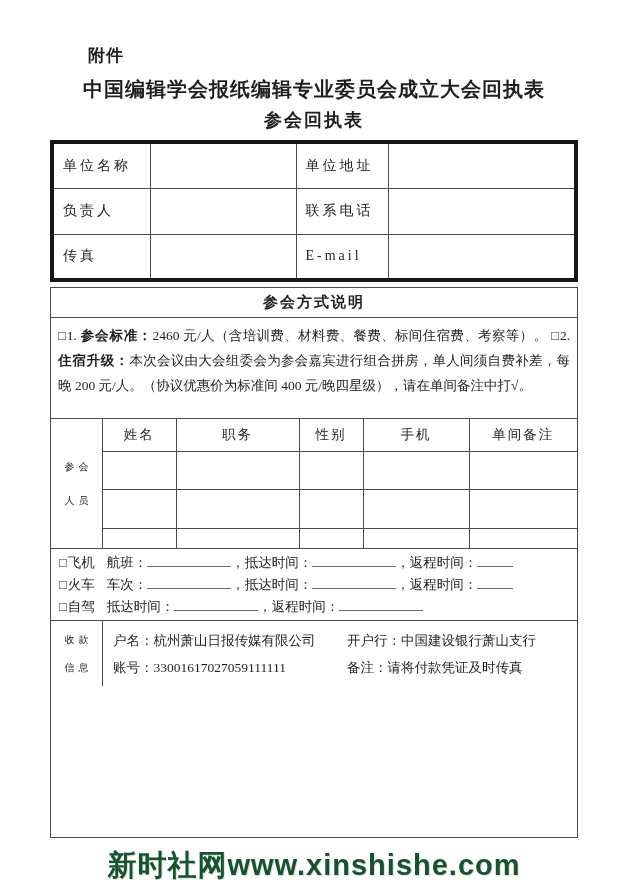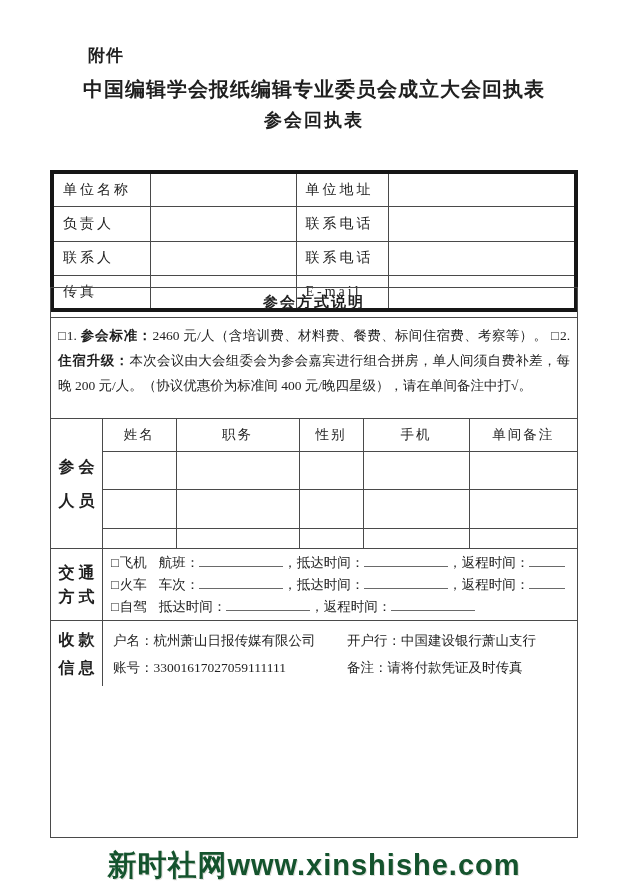--- a/index.html
+++ b/index.html
@@ -15,42 +15,42 @@
   
   .attachment { position:absolute; left:88px; top:44px; font-size:17px; letter-spacing:1px; }
   .doc-title  { position:absolute; left:0; top:76px; width:628px; text-align:center;
                 font-size:20px; letter-spacing:1px; }
   .doc-subtitle { position:absolute; left:0; top:108px; width:628px; text-align:center;
                 font-size:18px; letter-spacing:2px; }
 
   
   .t1 { position:absolute; left:50px; top:140px; width:528px; height:142px;
         border-collapse:collapse; table-layout:fixed;
-        border:4px solid #161616; font-size:14px;margin-top:30px; }
+        border:4px solid #161616; font-size:14px; }
   .t1 td { border:1px solid #4a4a4a; padding-left:9px; height:34px; }
   .t1 .lbl { letter-spacing:3px; }
   .t1 .c1 { width:98px; } .t1 .c2 { width:146px; } .t1 .c3 { width:92px; } .t1 .c4 { width:188px; }
 
   
   .t2 { position:absolute; left:50px; top:287px; width:528px; height:551px;
         border:1px solid #4a4a4a; font-size:13.5px; }
   .sec { border-bottom:1px solid #4a4a4a; display:flex; }
   .sec:last-child { border-bottom:none; }
 
   .sec-title { height:30px; align-items:center; justify-content:center;
                font-size:15px; font-weight:bold; letter-spacing:2px; }
 
   .sec-notes { height:101px; display:block; padding:5px 7px 0 7px; line-height:25px;
                text-align:justify; }
   .sec-notes b { letter-spacing:0.5px; }
   .cb { display:inline-block; font-size:13px; margin-right:1px; }
 
   .side { width:52px; flex:0 0 52px; border-right:1px solid #4a4a4a;
           display:flex; flex-direction:column; align-items:center; justify-content:center;
-          font-size:16px; letter-spacing:4px; text-indent:4px;font-weight:bold; }
+          font-size:10px; letter-spacing:4px; text-indent:4px; }
 
   .sec-participants { height:130px; }
   .side-part div { line-height:34px; }
   .ptable { flex:1; border-collapse:collapse; table-layout:fixed; width:474px; height:100%; }
   .ptable td { border-left:1px solid #4a4a4a; border-top:1px solid #4a4a4a;
                text-align:center; letter-spacing:2px; }
   .ptable tr:first-child td { border-top:none; height:32px; }
   .ptable td:first-child { border-left:none; }
   .ptable .pc1 { width:73px; } .ptable .pc2 { width:123px; } .ptable .pc3 { width:64px; }
   .ptable .pc4 { width:106px; } .ptable .pc5 { width:108px; }
@@ -92,26 +92,20 @@
 <table class="t1">
   <tbody>
       <tr>
     <td class="c1 lbl">单位名称</td>
     <td class="c2"></td>
     <td class="c3 lbl">单位地址</td>
     <td class="c4"></td>
   </tr>
   <tr>
     <td class="c1 lbl">负责人</td>
-    <td class="c2"></td>
-    <td class="c3 lbl">联系电话</td>
-    <td class="c4"></td>
-  </tr>
-  <tr>
-    <td class="c1 lbl">联系人</td>
     <td class="c2"></td>
     <td class="c3 lbl">联系电话</td>
     <td class="c4"></td>
   </tr>
   <tr>
     <td class="c1 lbl">传真</td>
     <td class="c2"></td>
     <td class="c3 lbl">E-mail</td>
     <td class="c4"></td>
   </tr>
@@ -160,24 +154,20 @@
         <td></td>
         <td></td>
         <td></td>
         <td></td>
       </tr>
     </tbody>
       </table>
   </div>
 
   <div class="sec sec-transport">
-    <div class="side side-sm">
-      <div>交通</div>
-      <div>方式</div>
-    </div>
     <div class="t-body">
       <div class="t-line">
         <span class="cb">□</span><span class="mode">飞机</span><span>航班：</span><span class="blank b-long"></span><span>，抵达时间：</span><span class="blank b-long"></span><span>，返程时间：</span><span class="blank b-short"></span>
       </div>
       <div class="t-line">
         <span class="cb">□</span><span class="mode">火车</span><span>车次：</span><span class="blank b-long"></span><span>，抵达时间：</span><span class="blank b-long"></span><span>，返程时间：</span><span class="blank b-short"></span>
       </div>
       <div class="t-line">
         <span class="cb">□</span><span class="mode">自驾</span><span>抵达时间：</span><span class="blank b-long"></span><span>，返程时间：</span><span class="blank b-long"></span>
       </div>

